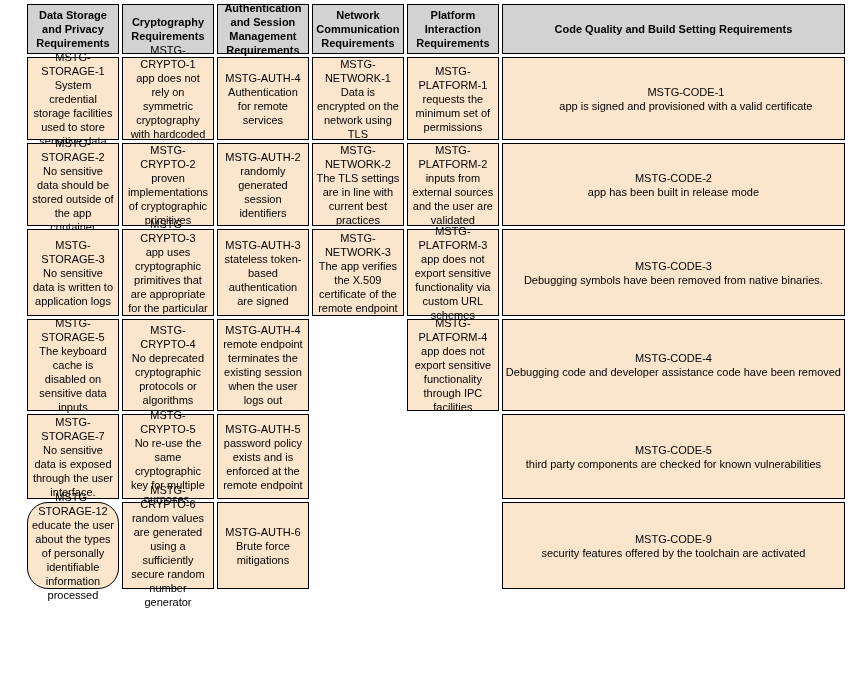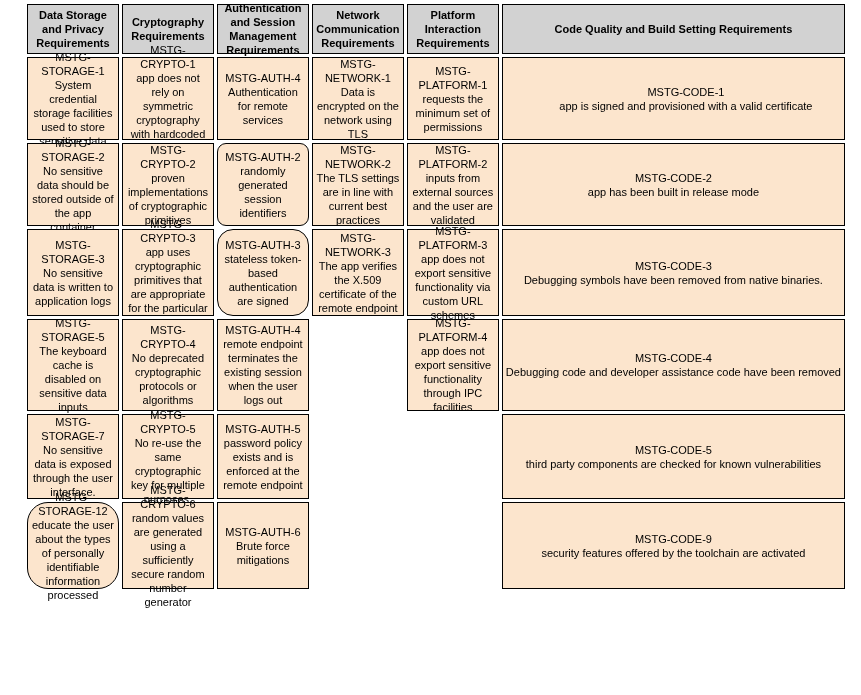--- a/index.html
+++ b/index.html
@@ -97,25 +97,25 @@
       </div>
       <div class="cell" style="grid-area: 7 / 2;">
         <span class="req-code">MSTG-CRYPTO-6</span>
         <span class="req-text">random values are generated using a sufficiently secure random number generator</span>
       </div>
       <div class="cell header" style="grid-area: 1 / 3;">Authentication and Session Management Requirements</div>
       <div class="cell" style="grid-area: 2 / 3;">
         <span class="req-code">MSTG-AUTH-4</span>
         <span class="req-text">Authentication for remote services</span>
       </div>
-      <div class="cell" style="grid-area: 3 / 3; border-radius: 9px;">
+      <div class="cell" style="grid-area: 3 / 3;">
         <span class="req-code">MSTG-AUTH-2</span>
         <span class="req-text">randomly generated session identifiers</span>
       </div>
-      <div class="cell" style="grid-area: 4 / 3; border-radius: 16px;">
+      <div class="cell" style="grid-area: 4 / 3;">
         <span class="req-code">MSTG-AUTH-3</span>
         <span class="req-text">stateless token-based authentication are signed</span>
       </div>
       <div class="cell" style="grid-area: 5 / 3; align-items: center;">
         <span class="req-code">MSTG-AUTH-4</span>
         <span class="req-text">remote endpoint terminates the existing session when the user logs out</span>
       </div>
       <div class="cell" style="grid-area: 6 / 3;">
         <span class="req-code">MSTG-AUTH-5</span>
         <span class="req-text">password policy exists and is enforced at the remote endpoint</span>

